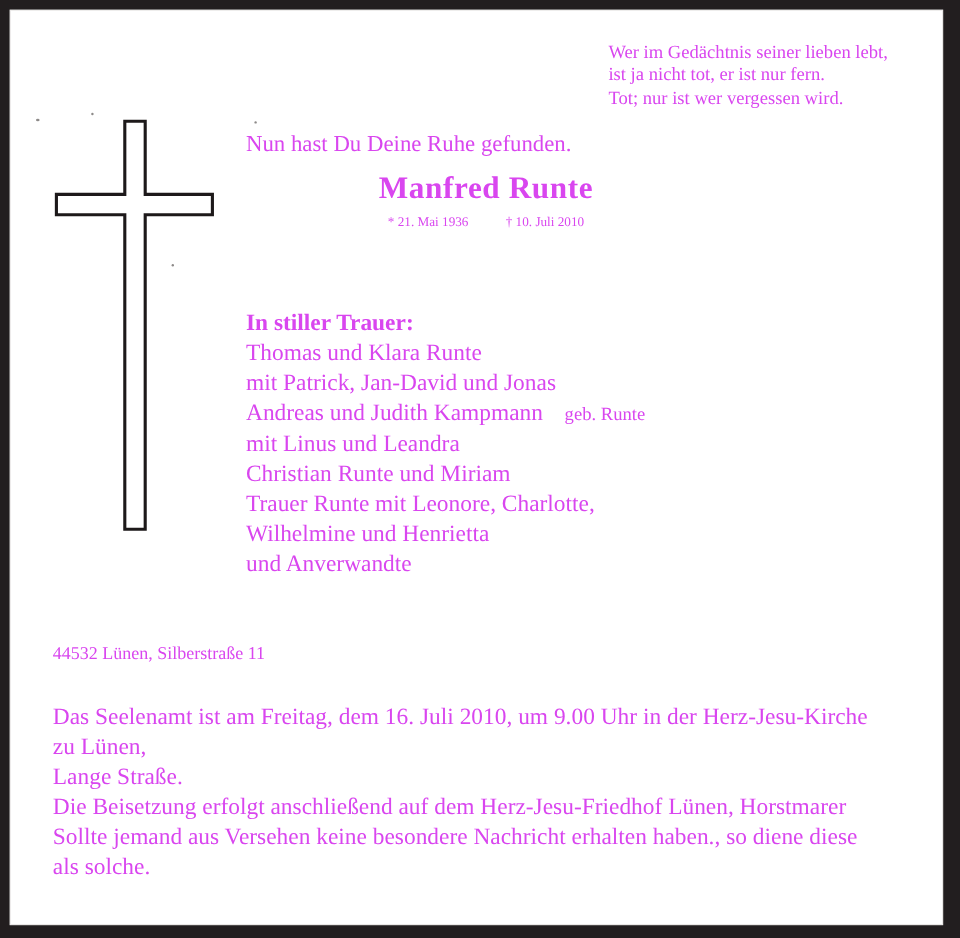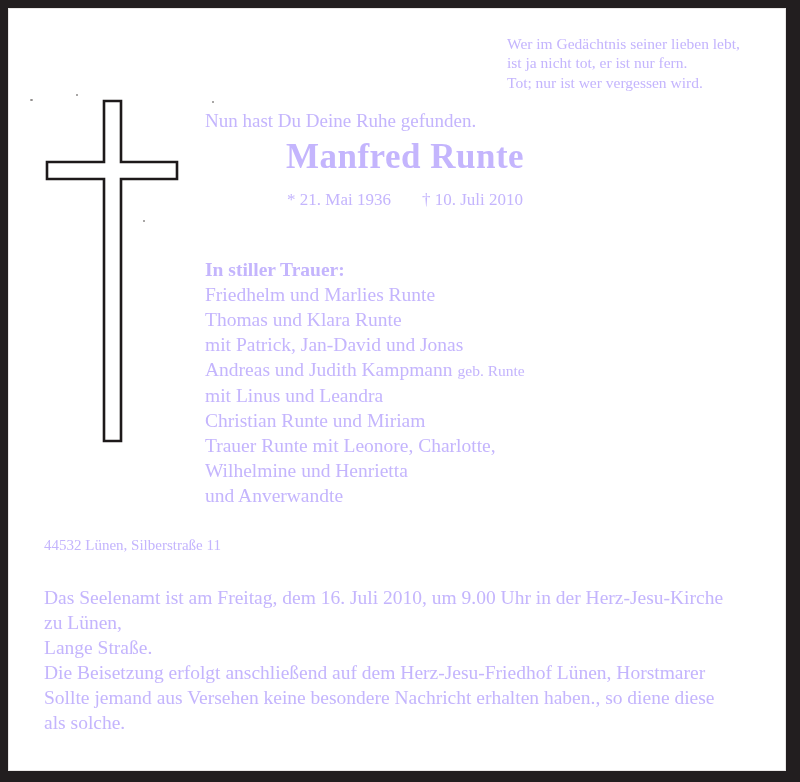--- a/index.html
+++ b/index.html
@@ -6,21 +6,21 @@
   body {
     width: 800px; height: 782px;
     font-family: "Liberation Serif", "DejaVu Serif", serif;
     background: #221e1f;
   }
   .page {
     position: relative;
     width: 800px; height: 782px;
     background: #221e1f;
     overflow: hidden;
-    color: #c4b5fd;
+    color: #d946ef;
   }
   .paper {
     position: absolute;
     left: 8px; top: 8px; right: 14px; bottom: 11px;
     background: #ffffff;
     box-shadow: inset 0 0 0 1px #e9e7e6;
   }
   .abs { position: absolute; }
 
   .epigraph {
@@ -34,39 +34,39 @@
   .intro-line {
     left: 205px; top: 110px;
     font-size: 19px; line-height: 1.2;
     white-space: nowrap;
   }
   .name-block {
     left: 205px; top: 140px; width: 400px;
     text-align: center;
   }
   .deceased-name {
-    font-size: 35px; font-weight: bold;
+    font-size: 26px; font-weight: bold;
     line-height: 34px;
     letter-spacing: 0.5px;
     white-space: nowrap;
   }
   .dates-line {
-    font-size: 17px; line-height: 20px; margin-top: 16px;
+    font-size: 11px; line-height: 20px; margin-top: 1px;
     white-space: nowrap;
     text-align: center;
   }
   .dates-line .birth { margin-right: 31px; }
 
   .mourning-block {
     left: 205px; top: 257px;
     font-size: 19.5px; line-height: 25px;
     white-space: nowrap;
   }
   .mourning-heading { font-weight: bold; }
-  .maiden-suffix { font-size: 15.5px; margin-left: 5px; }
+  .maiden-suffix { font-size: 15.5px; margin-left: 18px; }
 
   .address-line {
     left: 44px; top: 533px;
     font-size: 15px; line-height: 25px;
     white-space: nowrap;
   }
   .announcement-block {
     left: 44px; top: 586px;
     font-size: 19.5px; line-height: 24.9px;
     white-space: nowrap;
@@ -96,21 +96,20 @@
 
   <div class="abs name-block">
     <div class="deceased-name">Manfred Runte</div>
     <div class="dates-line">
       <span class="birth">* 21. Mai 1936</span><span>† 10. Juli 2010</span>
     </div>
   </div>
 
   <div class="abs mourning-block">
     <div class="mourning-heading">In stiller Trauer:</div>
-    <div>Friedhelm und Marlies Runte</div>
     <div>Thomas und Klara Runte</div>
     <div>mit Patrick, Jan-David und Jonas</div>
     <div>
       <span>Andreas und Judith Kampmann</span><span class="maiden-suffix">geb. Runte</span>
     </div>
     <div>mit Linus und Leandra</div>
     <div>Christian Runte und Miriam</div>
     <div>Trauer Runte mit Leonore, Charlotte,</div>
     <div>Wilhelmine und Henrietta</div>
     <div>und Anverwandte</div>

